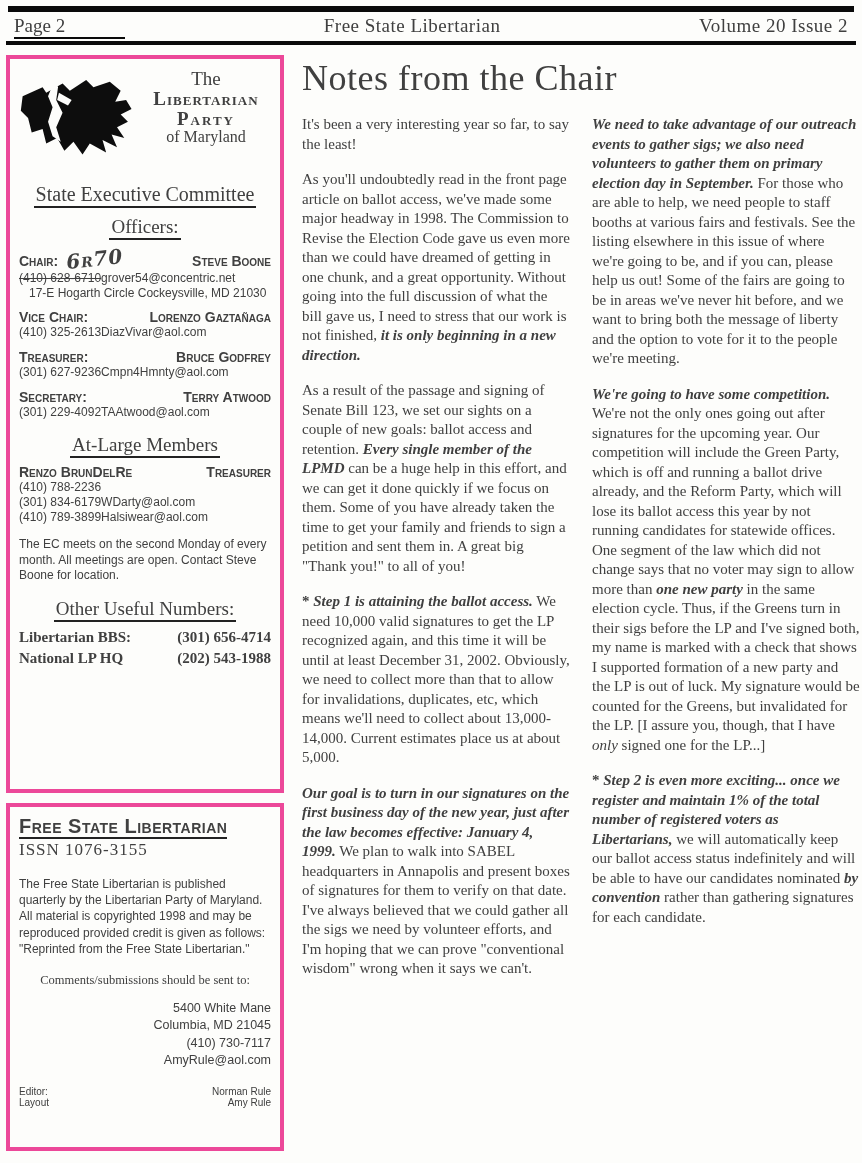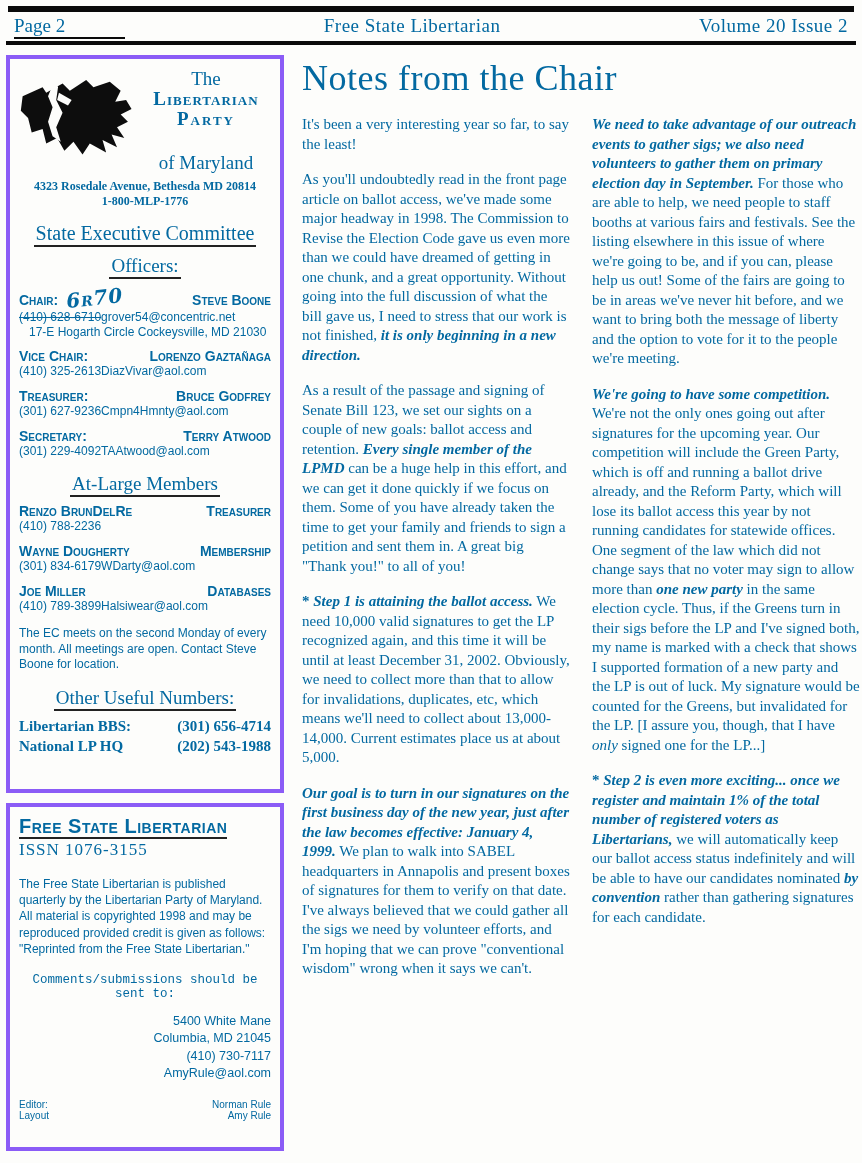--- a/index.html
+++ b/index.html
@@ -1,46 +1,46 @@
 <!DOCTYPE html>
 <html><head>
 <meta charset="utf-8">
 <style>
   * { margin:0; padding:0; box-sizing:border-box; }
   body { background:#888; font-family:"Liberation Serif", serif; }
   .page {
-    width:862px; height:1163px; background:#fdfdfb; color:#0369a1;
+    width:862px; height:1163px; background:#fdfdfb; color:#404040;
     margin:0 auto; position:relative; overflow:hidden; padding:4px 6px;
   }
   
   .topbar { height:6px; background:#0a0a0a; margin:2px 2px 0 2px; }
   .header-row {
     display:flex; justify-content:space-between; align-items:baseline;
     padding:3px 8px 2px 8px; border-bottom:4px solid #0a0a0a;
     font-size:19px;
   }
   .header-row .h-left { border-bottom:2px solid #0a0a0a; padding-right:60px; }
   .header-row .h-center { letter-spacing:.5px; }
   .header-row .h-right { letter-spacing:.5px; }
 
   .content { display:flex; gap:14px; padding-top:10px; }
 
   
   .sidebar { width:278px; flex:none; }
-  .sbox { border:4px solid #8b5cf6; padding:8px 9px; background:#fdfdfb; }
+  .sbox { border:4px solid #ec4899; padding:8px 9px; background:#fdfdfb; }
   .sbox.first { margin-bottom:10px; height:738px; }
   .sbox.second { height:348px; }
 
   .logo-wrap { display:flex; align-items:flex-start; gap:4px; }
   .logo-art { width:118px; height:104px; flex:none; }
   .logo-text { flex:1; text-align:center; line-height:1.05; padding-top:2px; }
   .logo-the { font-size:19px; }
   .logo-libertarian { font-size:19px; font-variant:small-caps; letter-spacing:1px; font-weight:bold; }
   .logo-party { font-size:19px; font-variant:small-caps; letter-spacing:2px; font-weight:bold; }
-  .logo-of-md { font-size:19px;margin-top:24px; }
+  .logo-of-md { font-size:16px; }
   .logo-addr { text-align:center; font-size:12px; font-weight:bold; margin-top:6px; line-height:1.3; }
 
   .sb-h1 { font-size:20px; text-align:center; margin-top:12px; }
   .sb-h1 span, .sb-h2 span { border-bottom:2px solid #222; padding:0 2px 1px; }
   .sb-h2 { font-size:19px; text-align:center; margin-top:10px; margin-bottom:8px; }
 
   .off-row { display:flex; justify-content:space-between; align-items:baseline;
     font-family:"Liberation Sans", sans-serif; font-weight:bold;
     font-variant:small-caps; font-size:14px; margin-top:9px; }
   .off-contact { display:flex; justify-content:flex-start;
@@ -60,21 +60,21 @@
     font-weight:bold; line-height:1.25; margin-top:2px; }
   .numbers { margin-top:8px; }
 
   
   .mast-title { font-family:"Liberation Sans", sans-serif; font-weight:bold;
     font-variant:small-caps; font-size:20px; letter-spacing:.5px; }
   .mast-title span { border-bottom:2px solid #222; }
   .mast-issn { font-size:17px; margin-top:2px; letter-spacing:1px; }
   .mast-notice { font-family:"Liberation Sans", sans-serif; font-size:12px;
     line-height:1.35; margin-top:16px; }
-  .mast-sub { font-family:Liberation Mono, monospace; font-size:12.5px;
+  .mast-sub { font-family:Liberation Serif, serif; font-size:12.5px;
     text-align:center; margin-top:16px; }
   .mast-addr { font-family:"Liberation Sans", sans-serif; font-size:12.5px;
     text-align:right; margin-top:12px; line-height:1.4; }
   .credit-row { display:flex; justify-content:space-between; font-size:10px;
     font-family:"Liberation Sans", sans-serif; }
   .credits { margin-top:16px; }
 
   
   .article { flex:1; padding:2px 4px 0 4px; }
   .article-title { font-size:36px; font-weight:normal; letter-spacing:.5px;
@@ -110,24 +110,20 @@
             <path d="M44,26 L58,34 L54,40 L42,34 Z" fill="#fdfdfb"></path>
             <circle cx="39" cy="14" r="3.4" fill="#fdfdfb"></circle>
           </svg>
           <div class="logo-text">
             <div class="logo-the">The</div>
             <div class="logo-libertarian">Libertarian</div>
             <div class="logo-party">Party</div>
             <div class="logo-of-md">of Maryland</div>
           </div>
         </div>
-        <div class="logo-addr">
-          <div>4323 Rosedale Avenue, Bethesda MD 20814</div>
-          <div>1-800-MLP-1776</div>
-        </div>
 
         <div class="sb-h1"><span>State Executive Committee</span></div>
         <div class="sb-h2"><span>Officers:</span></div>
 
         <div>
           <div class="off-row chair-line">
             <span><span>Chair:</span><span class="scribble">6r70</span></span>
             <span>Steve Boone</span>
           </div>
           <div class="off-contact">
@@ -176,34 +172,26 @@
           <div class="off-row" style="margin-top:4px">
             <span>Renzo BrunDelRe</span>
             <span>Treasurer</span>
           </div>
           <div class="off-contact">
             <span>(410) 788-2236</span>
             <span></span>
           </div>
         </div>
         <div>
-          <div class="off-row">
-            <span>Wayne Dougherty</span>
-            <span>Membership</span>
-          </div>
           <div class="off-contact">
             <span>(301) 834-6179</span>
             <span>WDarty@aol.com</span>
           </div>
         </div>
         <div>
-          <div class="off-row">
-            <span>Joe Miller</span>
-            <span>Databases</span>
-          </div>
           <div class="off-contact">
             <span>(410) 789-3899</span>
             <span>Halsiwear@aol.com</span>
           </div>
         </div>
 
         <div class="ec-note">The EC meets on the second Monday of every month.  All meetings are open.  Contact Steve Boone for location.</div>
 
         <div class="sb-h2" style="margin-top:14px; margin-bottom:6px"><span>Other Useful Numbers:</span></div>
         <div class="numbers">

